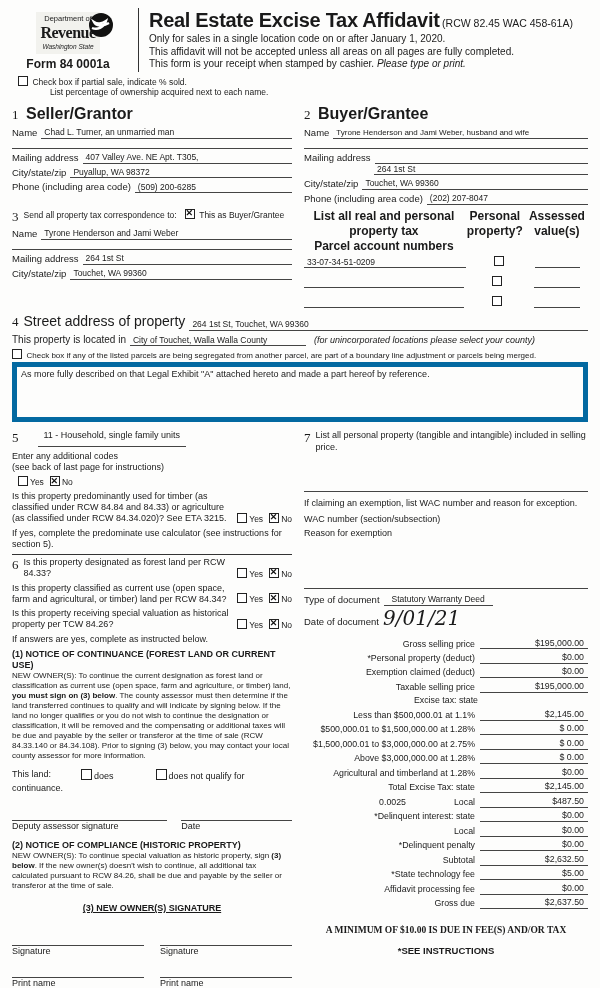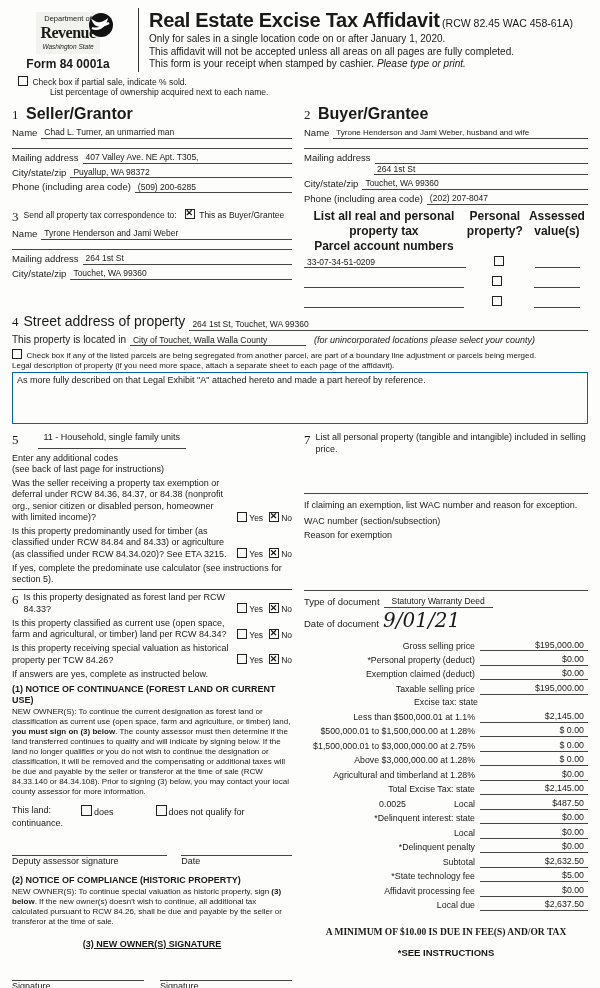--- a/index.html
+++ b/index.html
@@ -35,21 +35,21 @@
   .hdr-line{font-size:10px;margin-top:0;}
   .hdr-cbrow{display:flex;margin-top:4px;font-size:8.5px;}
   
   .fld{display:flex;align-items:flex-end;margin-top:3px;}
   .lbl{white-space:nowrap;padding-right:4px;font-size:9.5px;}
   .val{padding:0 3px;font-size:8.5px;}
   .cols{display:flex;}
   .colL{width:50%;padding-right:8px;box-sizing:border-box;}
   .colR{width:50%;padding-left:4px;box-sizing:border-box;}
   .sec-title{font-size:16px;font-weight:bold;}
-  .legalbox{border:1px solid #0369a1;min-height:46px;padding:2px 4px;font-size:9px;margin-top:1px;}
+  .legalbox{border:5px solid #0369a1;min-height:46px;padding:2px 4px;font-size:9px;margin-top:1px;}
   .q{display:flex;margin-top:3px;}
   .yesno{white-space:nowrap;align-self:flex-end;font-size:8.5px;}
   .hr{border-top:1px solid #333;margin:4px 0 2px 0;}
   
   .taxrow{display:flex;align-items:flex-end;margin-top:2.5px;font-size:8.8px;}
   .taxlbl{flex:1;text-align:right;padding-right:5px;white-space:nowrap;}
   .taxval{width:104px;border-bottom:1px solid #444;text-align:right;padding:0 4px 0 0;white-space:nowrap;}
   .pfx{margin-right:48px;}
   
   .sigline{border-bottom:1px solid #444;height:12px;}
@@ -217,36 +217,34 @@
     </div>
     <div class="fld">
       <span class="lbl" style="font-size:10px;">This property is located in</span>
       <span class="ul val" style="width:170px;">City of Touchet, Walla Walla County</span>
       <span class="it" style="padding-left:8px;font-size:9px;">(for unincorporated locations please select your county)</span>
     </div>
     <div style="margin-top:3px;">
       <span class="cb" style="margin-left:0;"></span>
       <span class="tiny">Check box if any of the listed parcels are being segregated from another parcel, are part of a boundary line adjustment or parcels being merged.</span>
     </div>
-    <div class="tiny">Legal description of property (if you need more space, attach a separate sheet to each page of the affidavit).</div>
     <div class="legalbox">As more fully described on that Legal Exhibit "A" attached hereto and made a part hereof by reference.</div>
   </div>
 
   <div class="cols" style="margin-top:8px;">
 
     <div class="colL">
       <div>
         <div style="display:flex;">
           <span class="secnum">5</span>
           <span class="ul" style="margin-left:14px;padding:0 6px;">11 - Household, single family units</span>
         </div>
         <div style="margin-top:4px;">Enter any additional codes</div>
         <div>(see back of last page for instructions)</div>
         <div class="q">
-          <span class="grow">Was the seller receiving a property tax exemption or deferral under RCW 84.36, 84.37, or 84.38 (nonprofit org., senior citizen or disabled person, homeowner with limited income)?</span>
           <span class="yesno"><span class="cb"></span><span>Yes</span><span class="cb checked"></span><span>No</span></span>
         </div>
         <div class="q">
           <span class="grow">Is this property predominantly used for timber (as classified under RCW 84.84 and 84.33) or agriculture (as classified under RCW 84.34.020)? See ETA 3215.</span>
           <span class="yesno"><span class="cb"></span><span>Yes</span><span class="cb checked"></span><span>No</span></span>
         </div>
         <div style="margin-top:3px;">If yes, complete the predominate use calculator (see instructions for section 5).</div>
       </div>
       <div class="hr"></div>
 
@@ -394,21 +392,21 @@
           </div>
         <div class="taxrow">
             <span class="taxlbl">*State technology fee</span>
             <span class="taxval">$5.00</span>
           </div>
         <div class="taxrow">
             <span class="taxlbl">Affidavit processing fee</span>
             <span class="taxval">$0.00</span>
           </div>
         <div class="taxrow">
-            <span class="taxlbl">Local due</span>
+            <span class="taxlbl">Gross due</span>
             <span class="taxval">$2,637.50</span>
           </div>
       </div>
 
       <div class="bold ctr" style="margin-top:16px;font-size:9.5px;font-family:Liberation Serif, serif;">A MINIMUM OF $10.00 IS DUE IN FEE(S) AND/OR TAX</div>
       <div class="bold ctr" style="font-size:9.5px;">*SEE INSTRUCTIONS</div>
     </div>
   </div>
 
 </div>

